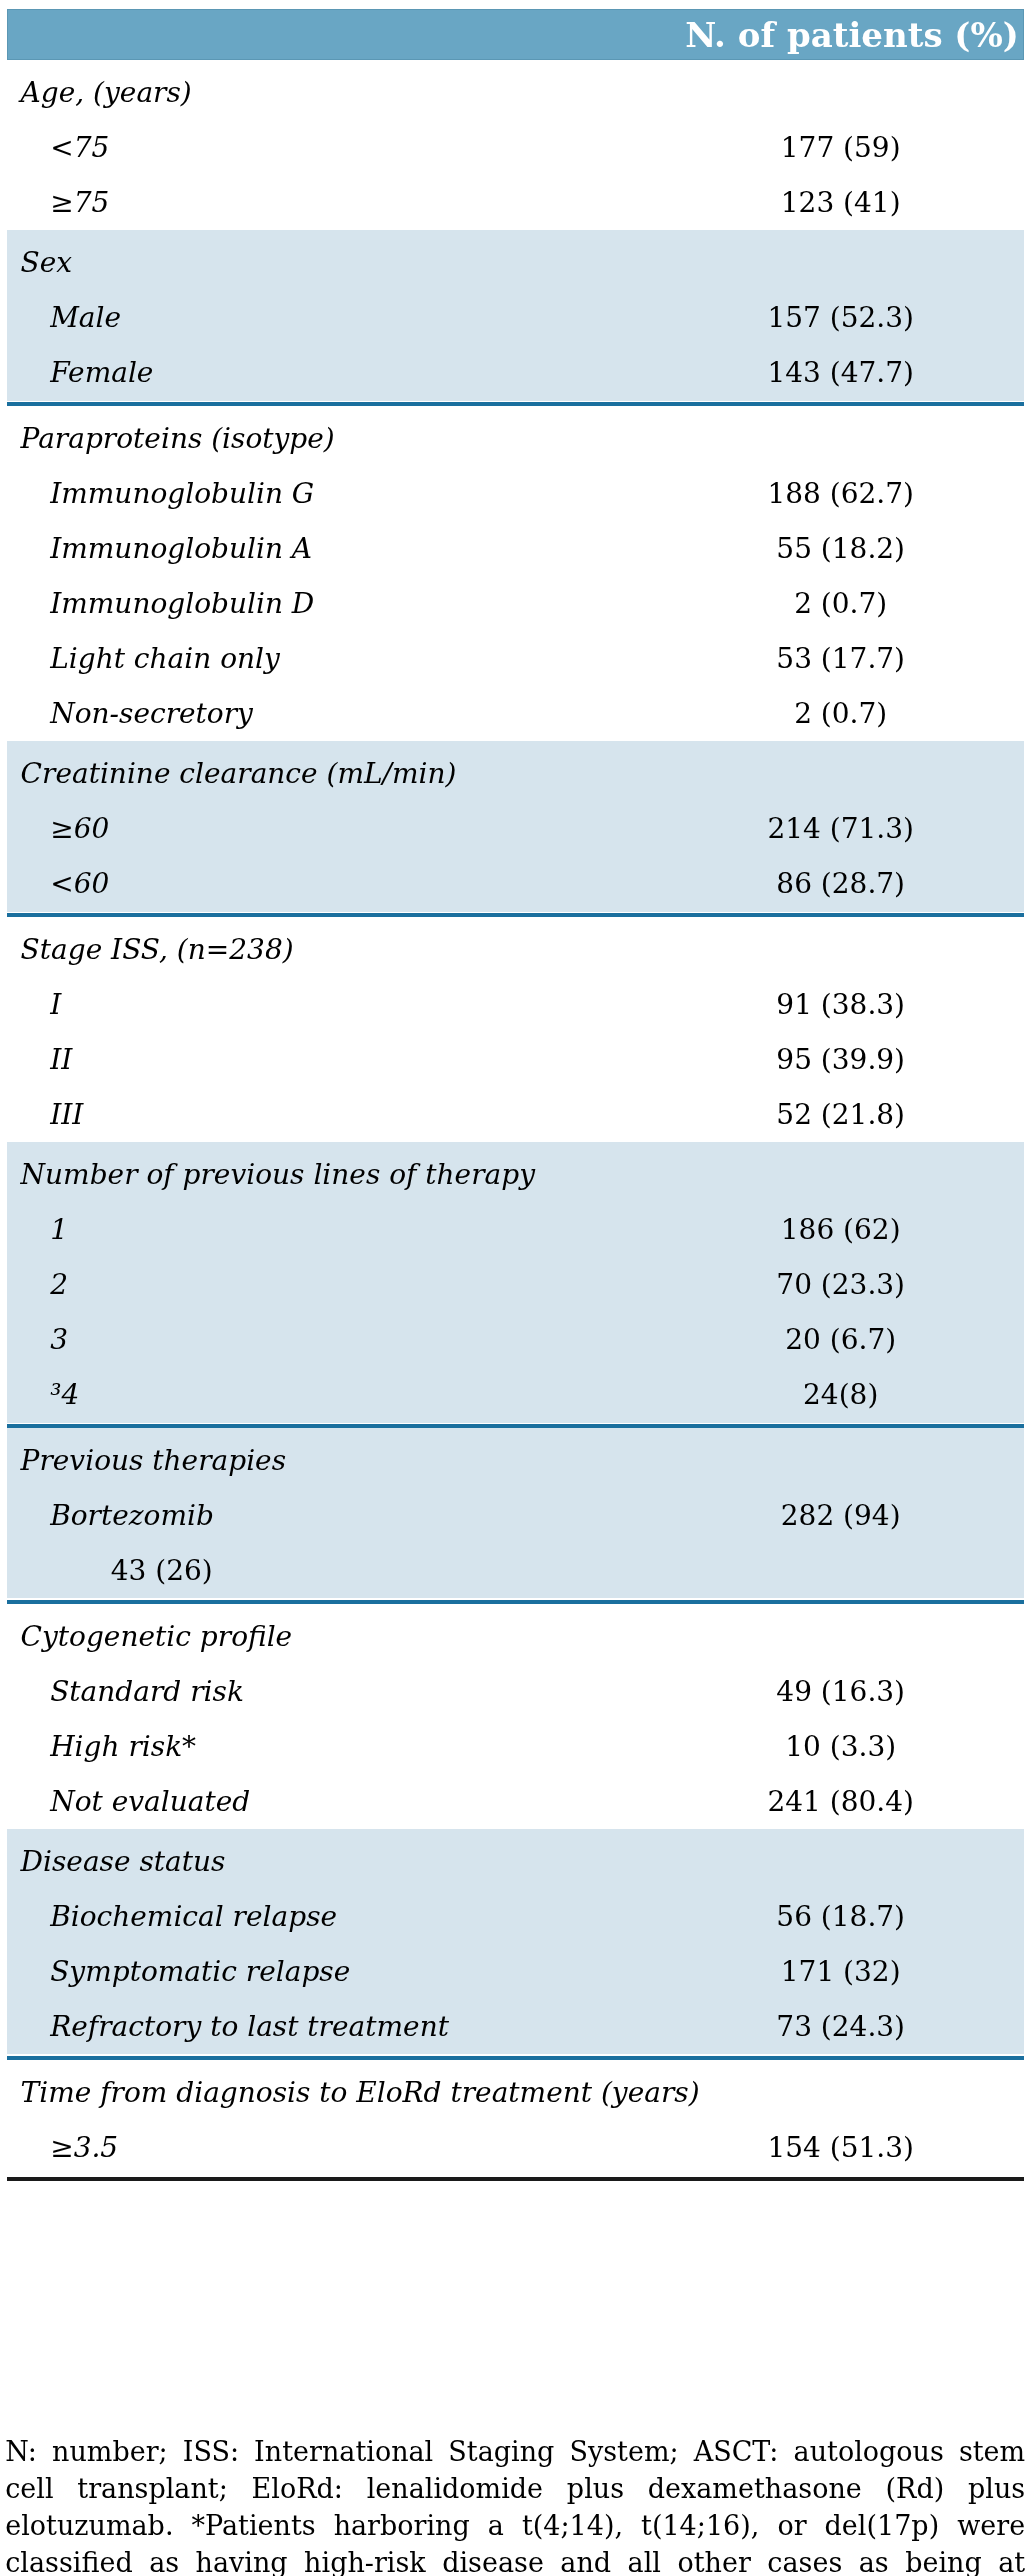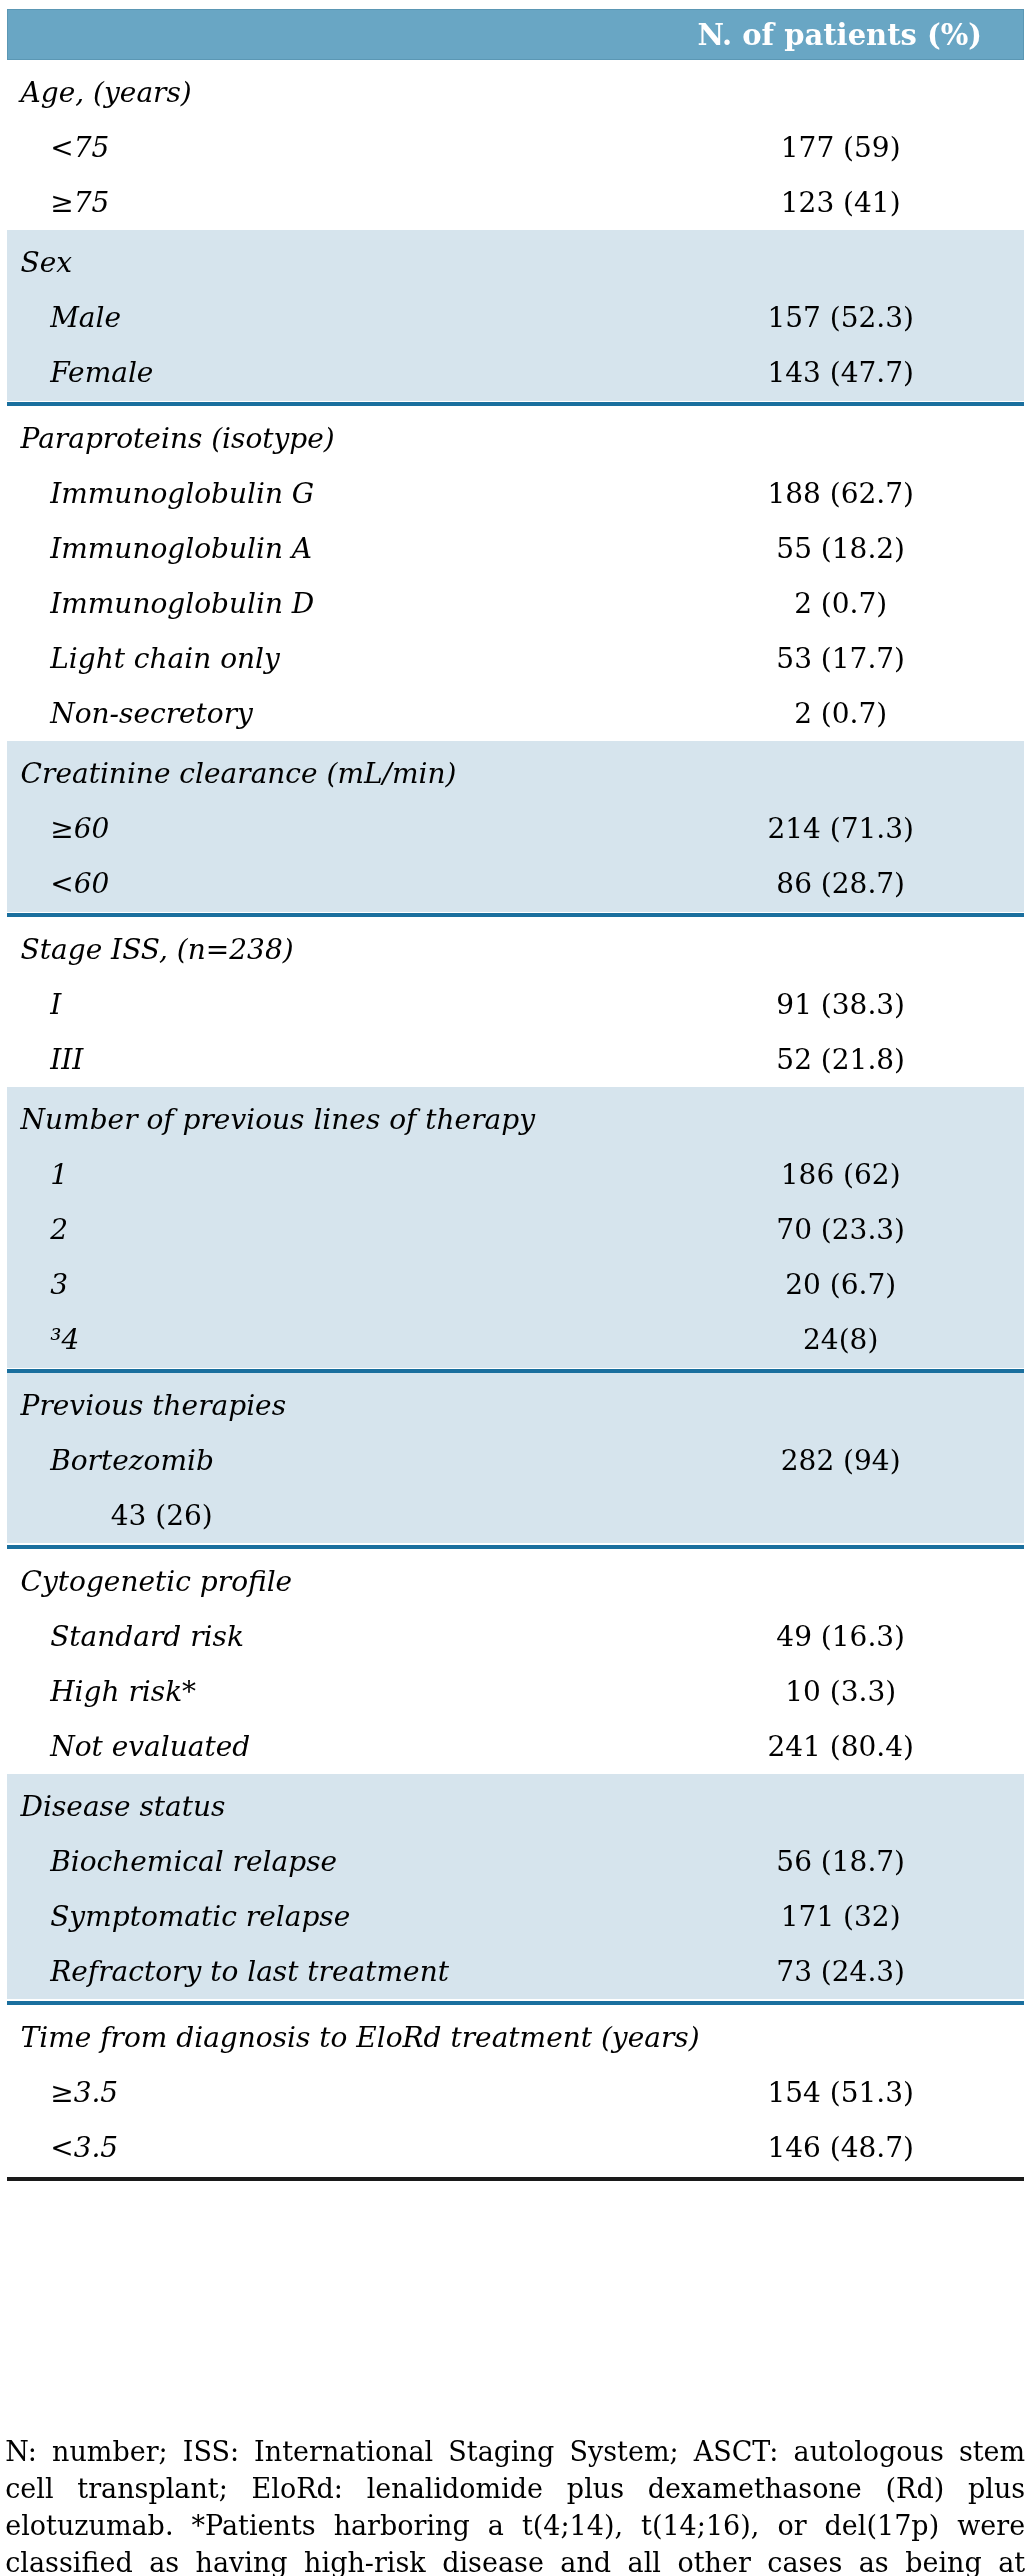--- a/index.html
+++ b/index.html
@@ -24,21 +24,21 @@
   }
   .header-band{
     height:49px;
     background:var(--header-bg);
     border:1px solid var(--header-border);
     display:flex;align-items:center;justify-content:flex-end;
   }
   .header-label{
     width:309px;margin-right:29px;
     text-align:center;
-    color:#ffffff;font-weight:bold;font-size:29px;
+    color:#ffffff;font-weight:bold;font-size:34px;
     letter-spacing:0px;
     white-space:nowrap;
   }
   .section{padding-top:5.2px;}
   .section.shaded{background:var(--shade-bg);}
   .divider{height:4.1px;background:var(--divider-teal);margin-top:1.5px;}
   .row{
     height:55px;
     display:flex;align-items:center;
     font-size:28px;line-height:1;
@@ -135,20 +135,24 @@
       <div class="section">
         <div class="row section-header">
           <div class="lbl">Stage ISS, (n=238)</div>
           <div class="val"></div>
         </div>
         <div class="row">
           <div class="lbl">I</div>
           <div class="val">91 (38.3)</div>
         </div>
         <div class="row">
+          <div class="lbl">II</div>
+          <div class="val">95 (39.9)</div>
+        </div>
+        <div class="row">
           <div class="lbl">III</div>
           <div class="val">52 (21.8)</div>
         </div>
       </div>
       <div class="section shaded">
         <div class="row section-header">
           <div class="lbl">Number of previous lines of therapy</div>
           <div class="val"></div>
         </div>
         <div class="row">
@@ -222,24 +226,20 @@
       <div class="divider"></div>
       <div class="section">
         <div class="row section-header">
           <div class="lbl">Time from diagnosis to EloRd treatment (years)</div>
           <div class="val"></div>
         </div>
         <div class="row">
           <div class="lbl">≥3.5</div>
           <div class="val">154 (51.3)</div>
         </div>
-        <div class="row">
-          <div class="lbl">&lt;3.5</div>
-          <div class="val">146 (48.7)</div>
-        </div>
       </div>
     </div>
 
   <div class="final-rule"></div>
 </div>
 
 <div class="footnote">N: number; ISS: International Staging System; ASCT: autologous stem cell transplant; EloRd: lenalidomide plus dexamethasone (Rd) plus elotuzumab. *Patients harboring a t(4;14), t(14;16), or del(17p) were classified as having high-risk disease and all other cases as being at standard risk.</div>
 
 
 </body></html>

